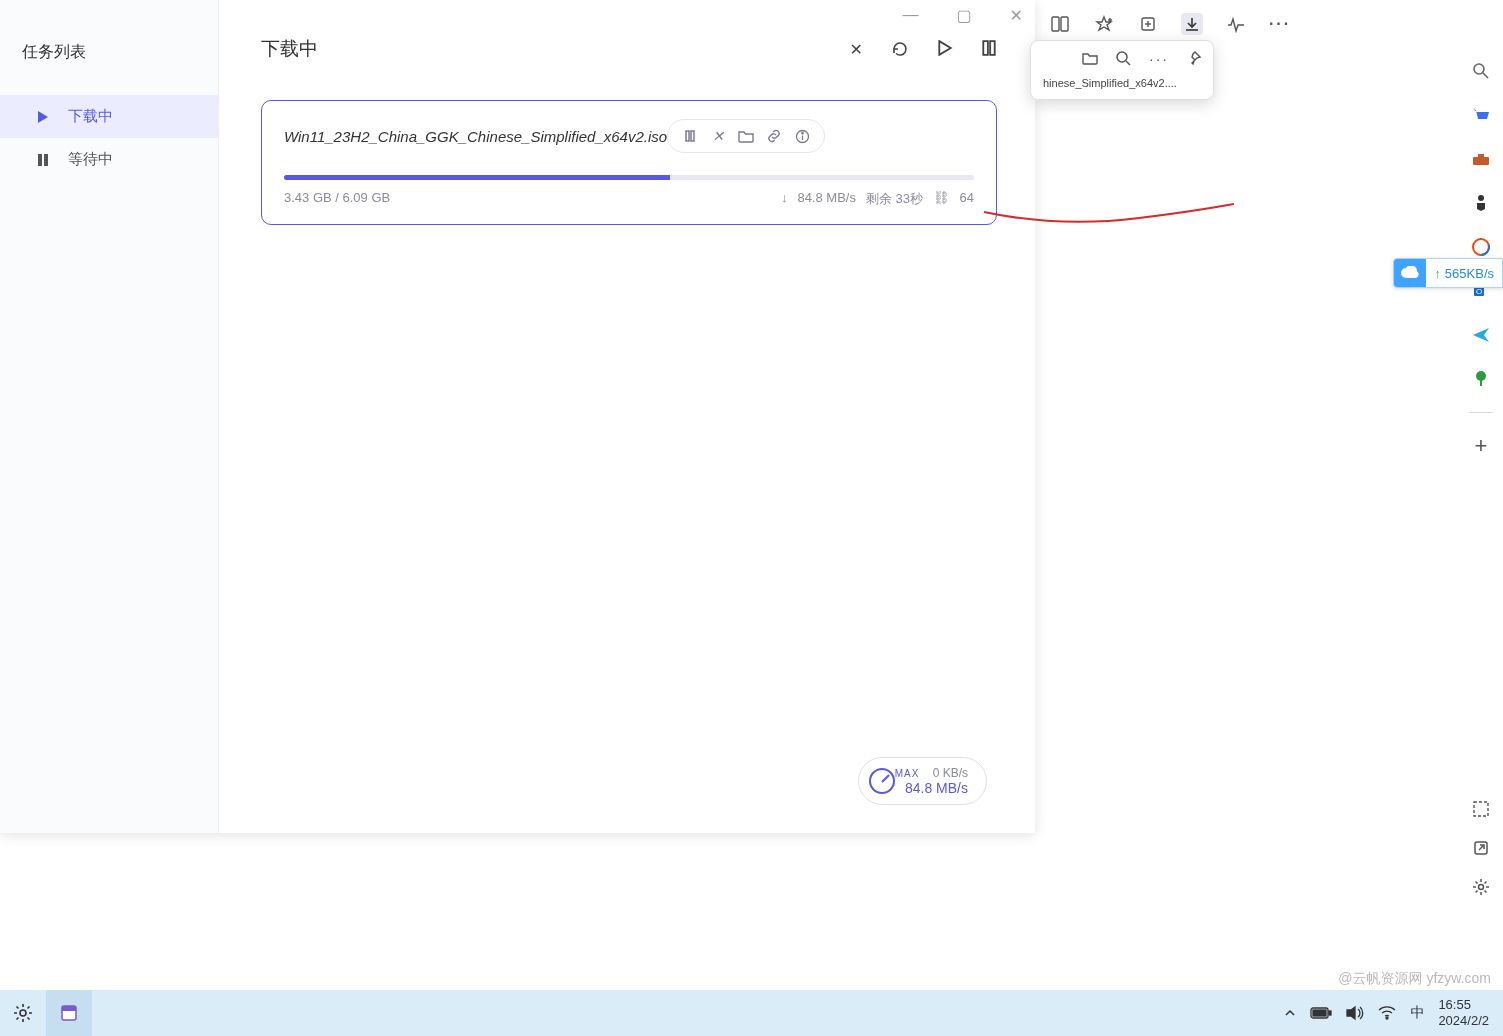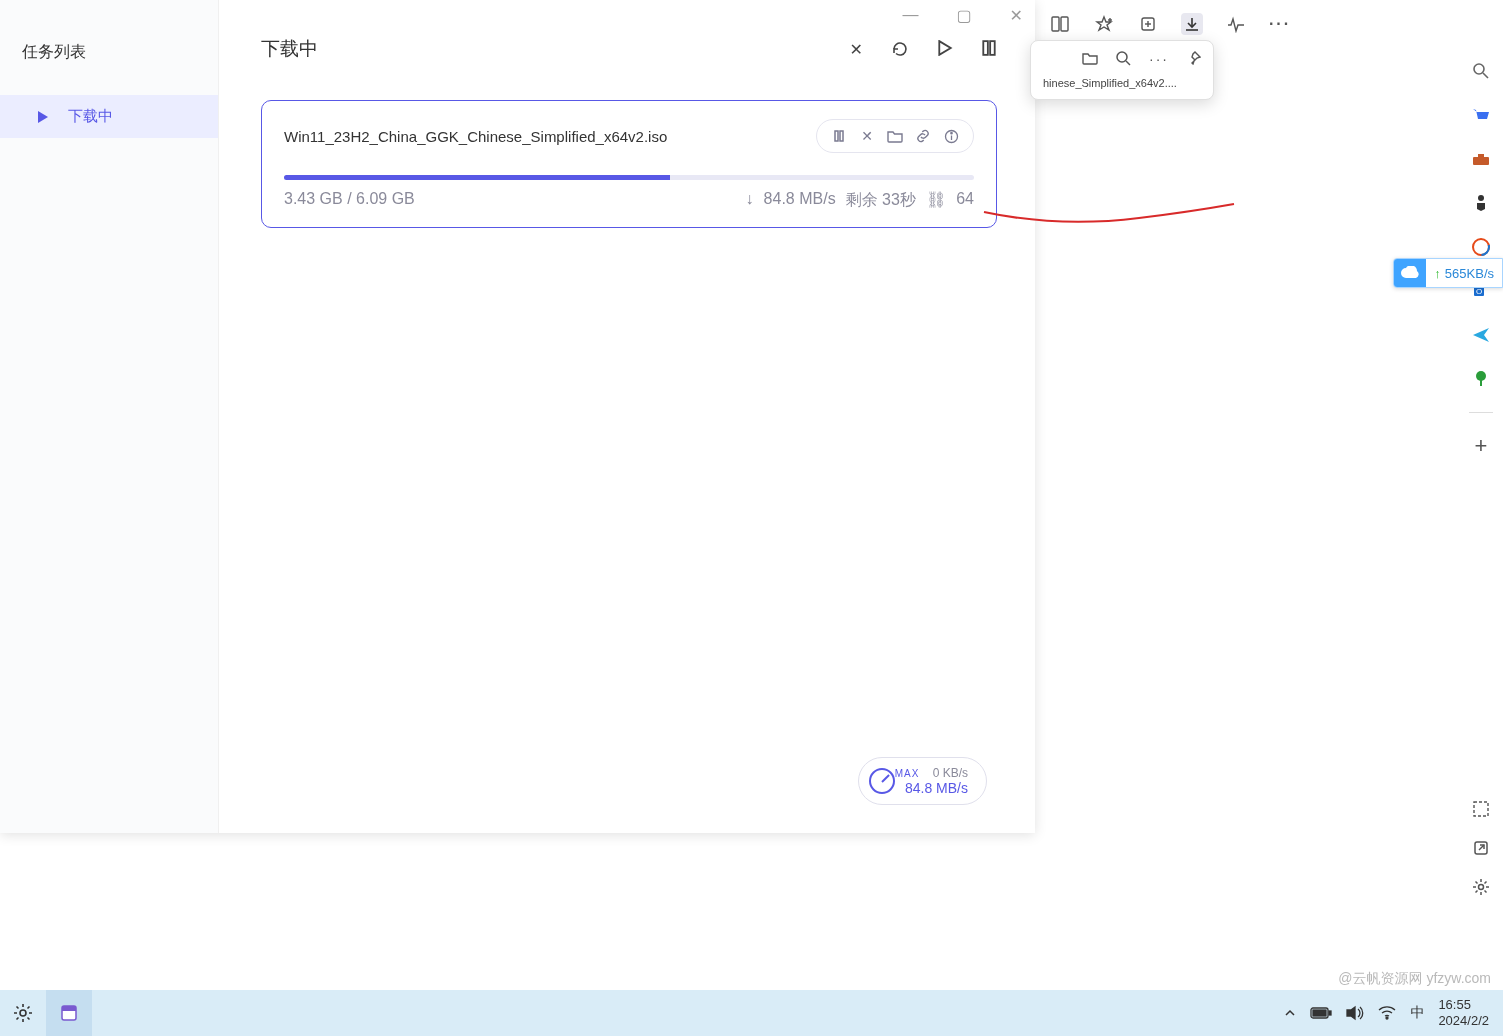--- a/index.html
+++ b/index.html
@@ -22,27 +22,27 @@
 
 
 .main { flex: 1; padding: 36px 38px 20px 42px; position: relative; }
 .main-head { display: flex; align-items: center; justify-content: space-between; margin-bottom: 38px; }
 .main-title { font-size: 19px; color: #333; }
 .main-actions { display: flex; gap: 28px; color: #444; }
 .main-actions span { cursor: pointer; font-size: 16px; }
 
 
 .dl-card { border: 1.5px solid #5858e6; border-radius: 10px; padding: 18px 22px 16px 22px; }
-.dl-row1 { display: flex; align-items: center; justify-content: space-between; }
+.dl-row1 { display: flex; align-items: center; justify-content: flex-start; font-style: italic; }
 .dl-name { font-size: 15px; color: #333; }
 .dl-ctrls { display: flex; align-items: center; gap: 4px; border: 1px solid #e5e5ef; border-radius: 18px; padding: 4px 10px; }
 .dl-ctrls span { width: 24px; height: 24px; display: inline-flex; align-items: center; justify-content: center; color: #7a7a90; cursor: pointer; font-size: 14px; }
 .dl-bar-wrap { margin-top: 22px; height: 5px; background: #e8e8f5; border-radius: 3px; overflow: hidden; }
 .dl-bar { height: 100%; background: #5858e6; width: 56%; }
-.dl-row2 { display: flex; justify-content: space-between; margin-top: 10px; font-size: 16px; color: #8a8a9a; }
+.dl-row2 { display: flex; justify-content: space-between; margin-top: 10px; font-size: 13px; color: #8a8a9a; }
 .dl-stats-right { display: flex; gap: 10px; }
 
 
 .anno { position: absolute; left: 1020px; top: 200px; pointer-events: none; transform: translate(-260px, 0); }
 
 
 .speed-box { position: absolute; right: 48px; bottom: 28px; border: 1px solid #e0e0ec; border-radius: 24px; padding: 8px 18px 8px 10px; display: flex; align-items: center; gap: 0; }
 .gauge-ico { width: 26px; height: 26px; border: 2px solid #5858e6; border-radius: 50%; position: relative; }
 .gauge-ico::after { content: ""; position: absolute; width: 10px; height: 2px; background: #5858e6; top: 11px; left: 11px; transform-origin: left center; transform: rotate(-45deg); }
 .speed-txt { text-align: right; font-size: 12px; }
@@ -102,20 +102,29 @@
 
     <div class="side-item active">
       <span class="side-ico">
         <svg width="14" height="14" viewBox="0 0 14 14">
             <polygon points="2,1 12,7 2,13" fill="currentColor"></polygon>
           </svg>
       </span>
       <span>下载中</span>
     </div>
 
+    <div class="side-item">
+      <span class="side-ico">
+        <svg width="14" height="14" viewBox="0 0 14 14">
+            <rect x="2" y="1" width="4" height="12" fill="currentColor"></rect>
+            <rect x="8" y="1" width="4" height="12" fill="currentColor"></rect>
+          </svg>
+      </span>
+      <span>等待中</span>
+    </div>
 
   </aside>
 
   <main class="main">
     <div class="main-head">
       <div class="main-title">下载中</div>
       <div class="main-actions">
         <span>✕</span>
         <span>
           <svg width="18" height="18" viewBox="0 0 18 18" fill="none" stroke="currentColor" stroke-width="1.6">

